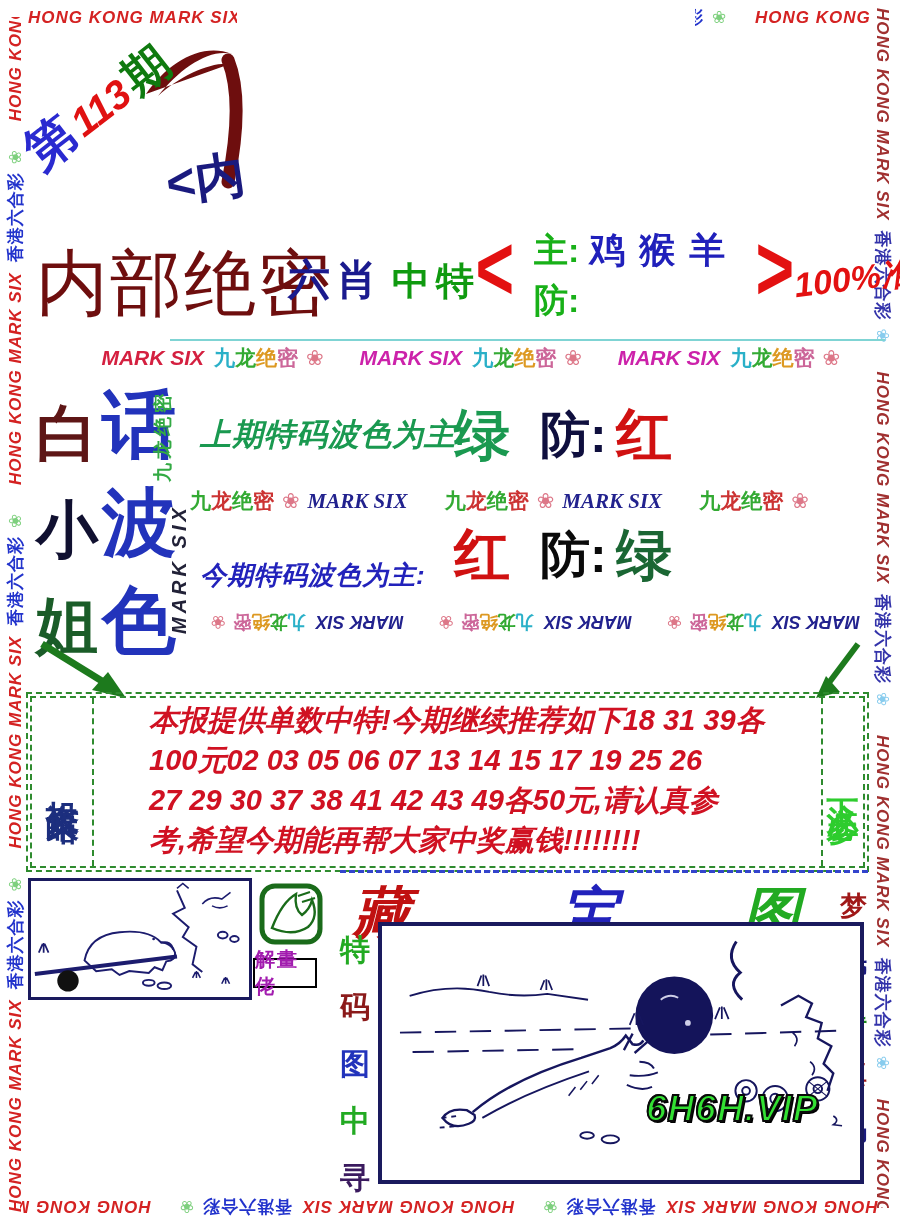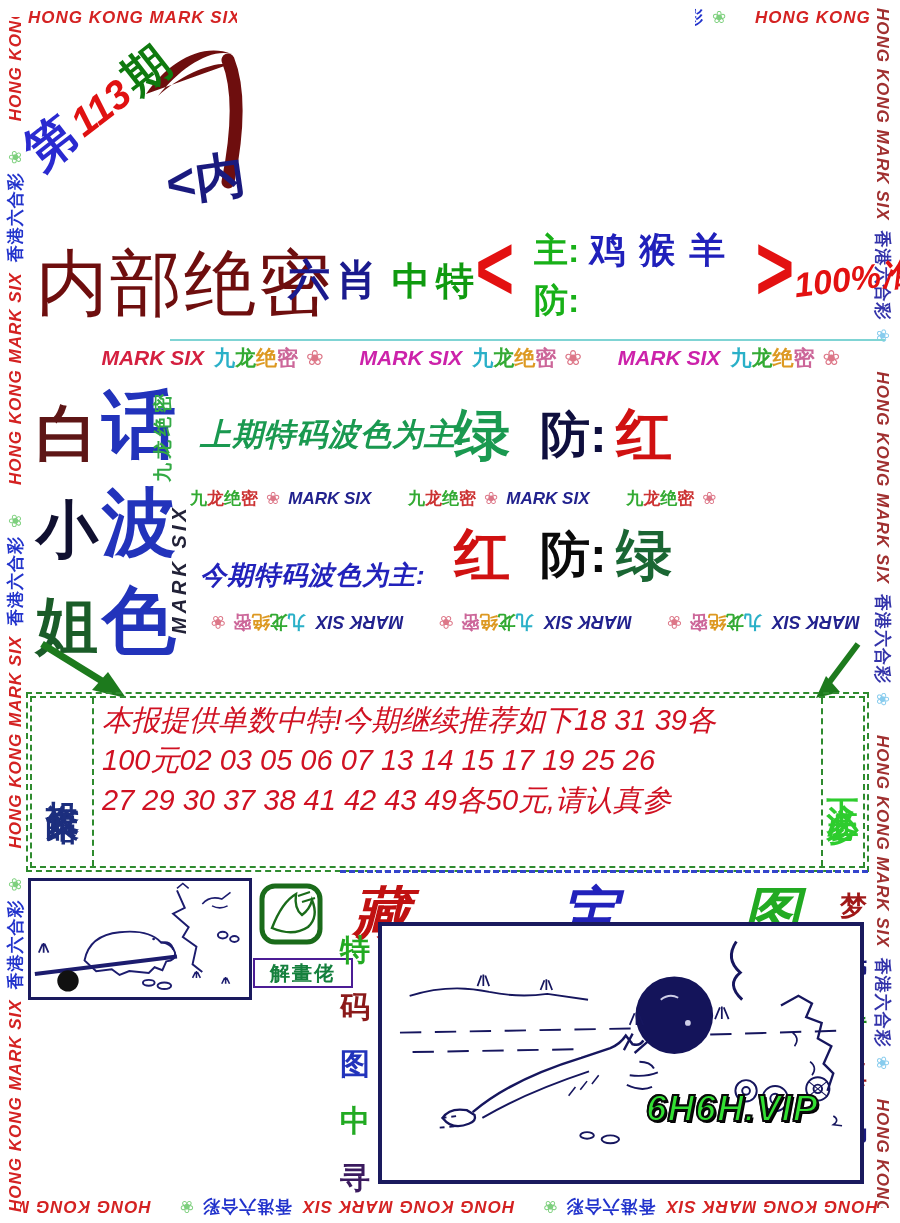--- a/index.html
+++ b/index.html
@@ -42,21 +42,21 @@
   .s-acc{left:758px;top:30px;font-size:34px;font-weight:bold;font-style:italic;color:#e31111;transform:rotate(-7deg);}
   
   .tealline{position:absolute;left:170px;top:339px;width:715px;height:2px;background:#7fd4d4;}
   .band{position:absolute;white-space:nowrap;overflow:hidden;}
   .band .ms{font-weight:bold;font-style:italic;margin:0 10px 0 0;}
   .band .jl i{font-style:normal;font-weight:bold;}
   .band .fl{margin:0 8px;}
   .band-top{left:25px;top:344px;width:845px;font-size:21px;text-align:right;}
   .band-top .ms{color:#d42040;}
   .band-top .bu:nth-child(2) .ms,.band-top .bu:nth-child(3) .ms{color:#cc22aa;}
-  .band-mid{left:190px;top:487px;width:680px;font-size:17px;}
+  .band-mid{left:190px;top:487px;width:680px;font-size:21px;font-family:Liberation Serif, serif;}
   .band-mid .ms{color:#22228e;}
   .band-flip{left:30px;top:610px;width:830px;font-size:18px;transform:rotate(180deg);}
   .band-flip .ms{color:#22228e;}
   .j0{color:#2ab0c8;}.j1{color:#33aa33;}.j2{color:#dd9922;}.j3{color:#cc6699;}
   .band-mid .j0,.band-mid .j2{color:#33aa33;}
   .band-mid .j1,.band-mid .j3{color:#cc3333;}
   .band .fl{color:#dd7788;}
   
   .wcol{position:absolute;display:flex;flex-direction:column;font-weight:bold;}
   .wcol1{left:36px;top:392px;font-size:62px;}
@@ -85,28 +85,28 @@
   
   .slogan{position:absolute;left:62px;top:634px;font-size:44px;color:#1d8f1d;font-weight:bold;font-style:italic;
           letter-spacing:40px;white-space:nowrap;}
   .arrowL{position:absolute;left:34px;top:640px;}
   .arrowR{position:absolute;left:806px;top:640px;}
   
   .strat{position:absolute;left:30px;top:696px;width:835px;height:172px;box-sizing:border-box;
          border:2px dashed #2e8b2e;outline:2px dashed #2e8b2e;outline-offset:2px;display:flex;}
   .st-left{width:60px;border-right:2px dashed #2e8b2e;display:flex;align-items:center;justify-content:center;}
   .st-left span{writing-mode:vertical-rl;font-size:33px;font-weight:bold;color:#1c2e7e;letter-spacing:4px;}
-  .st-main{flex:1;padding:2px 8px;color:#d01122;font-size:29px;line-height:40px;font-weight:normal;font-style:italic;white-space:nowrap;overflow:hidden;}
+  .st-main{flex:1;padding:2px 8px;color:#d01122;font-size:29px;line-height:40px;font-weight:bold;font-style:italic;white-space:nowrap;overflow:hidden;margin-left:47px;}
   .st-right{width:40px;border-left:2px dashed #2e8b2e;display:flex;align-items:center;justify-content:center;}
   .st-right span{writing-mode:vertical-rl;font-size:32px;font-weight:bold;color:#2ecc2e;letter-spacing:4px;}
   
   .hippoframe{position:absolute;left:28px;top:878px;width:224px;height:122px;border:3px solid #1a1a5e;box-sizing:border-box;}
   .stampicon{position:absolute;left:258px;top:882px;}
-  .jiehua{position:absolute;left:253px;top:958px;width:100px;height:30px;border:2px solid #4c1d95;box-sizing:border-box;
-          display:flex;align-items:center;justify-content:center;font-size:20px;font-weight:bold;color:#15803d;letter-spacing:2px;}
+  .jiehua{position:absolute;left:253px;top:958px;width:64px;height:30px;border:2px solid #000000;box-sizing:border-box;
+          display:flex;align-items:center;justify-content:center;font-size:20px;font-weight:bold;color:#a21caf;letter-spacing:2px;}
   .tdash{position:absolute;left:340px;top:870px;width:528px;height:0;border-top:3px dashed #3344cc;}
   .tz{position:absolute;top:876px;font-size:58px;font-weight:bold;font-style:italic;}
   .tz1{left:352px;color:#c01111;}
   .tz2{left:560px;color:#2222bb;}
   .tz3{left:742px;color:#22aa22;}
   .mainframe{position:absolute;left:378px;top:922px;width:486px;height:262px;border:4px solid #1a1a5e;box-sizing:border-box;background:#fff;}
   .lvert{position:absolute;left:340px;top:930px;display:flex;flex-direction:column;gap:16px;font-size:30px;font-weight:bold;}
   .rvert{position:absolute;left:840px;top:888px;display:flex;flex-direction:column;gap:20px;font-size:27px;font-weight:bold;}
   .vc-g{color:#22aa22;}.vc-m{color:#8b1a1a;}.vc-b{color:#2233bb;}.vc-p{color:#3a1a5e;}
   .vc-r{color:#a01818;}.vc-n{color:#1a1a7e;}.vc-dg{color:#1a8a1a;}
@@ -264,20 +264,21 @@
   </div>
 
   <div class="strat">
     <div class="st-left">
       <span>投资策略</span>
     </div>
     <div class="st-main">
       <div>本报提供单数中特!今期继续推荐如下18 31 39各</div>
       <div>100元02 03 05 06 07 13 14 15 17 19 25 26</div>
       <div>27 29 30 37 38 41 42 43 49各50元,请认真参</div>
+      <div>考,希望今期能再帮大家中奖赢钱!!!!!!!!</div>
     </div>
     <div class="st-right">
       <span>下注必参</span>
     </div>
   </div>
 
   <div class="hippoframe">
     <svg width="218" height="116" viewBox="0 0 224 116" stroke="#1c1c6e" fill="none" stroke-width="2">
       <line x1="4" y1="94" x2="150" y2="76" stroke-width="4"></line>
       <circle cx="38" cy="101" r="11" fill="#111" stroke="none"></circle>

